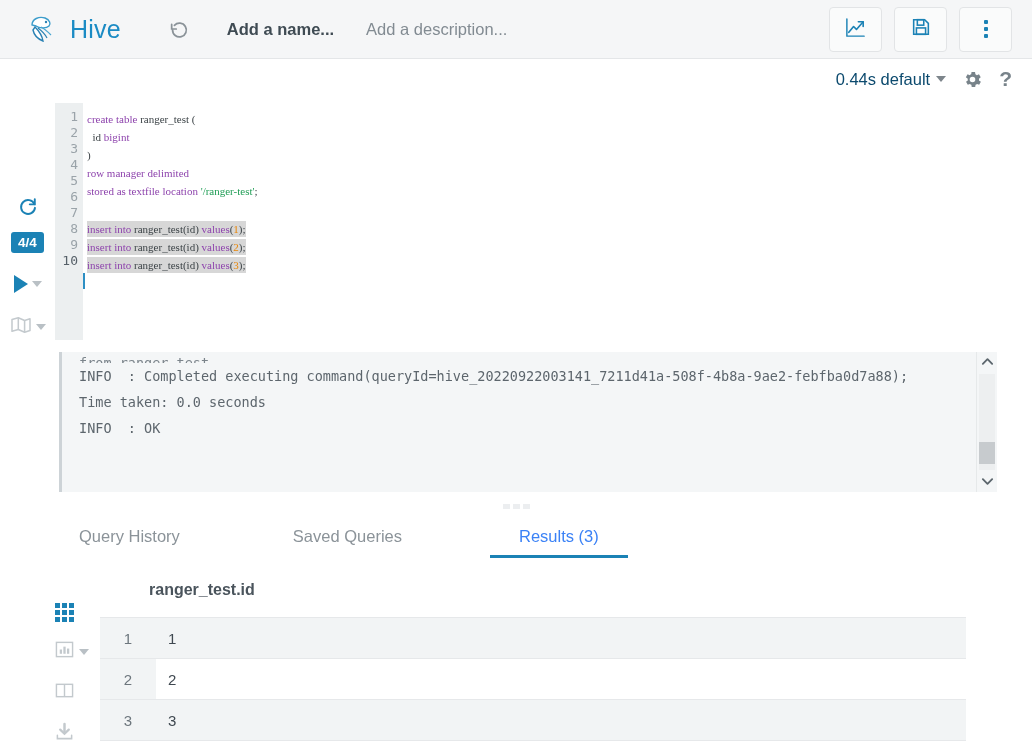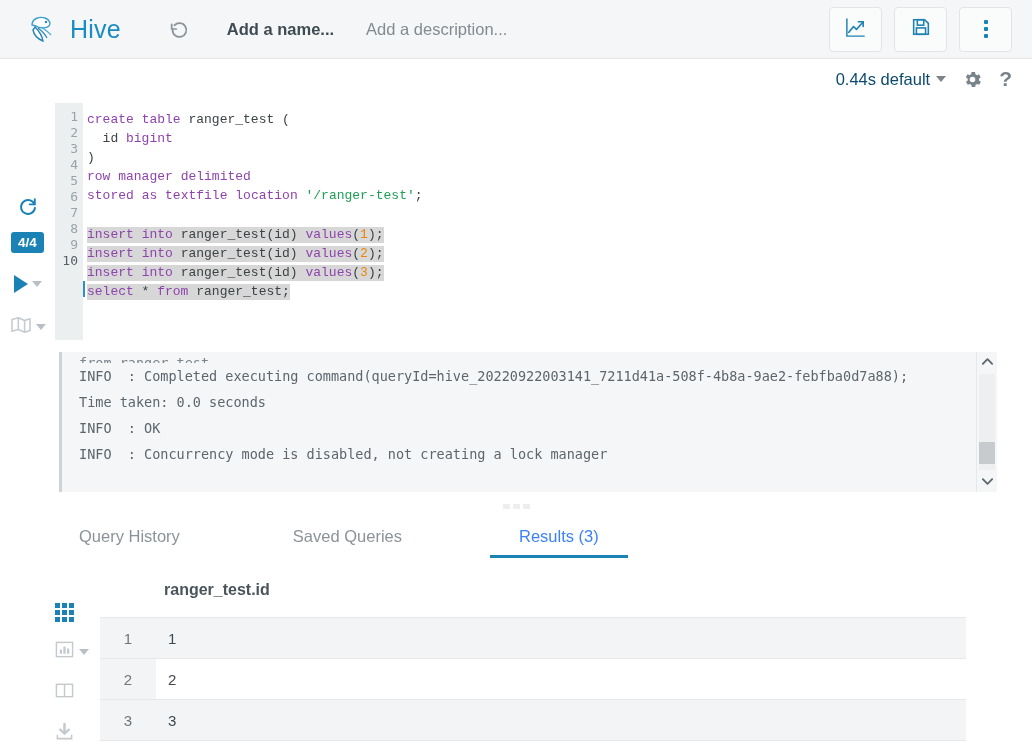--- a/index.html
+++ b/index.html
@@ -169,22 +169,22 @@
   .gutter .ln.active { color: #566069; }
   .code {
     position: relative;
     flex: 1;
     padding-top: 6px;
     padding-left: 4px;
     box-sizing: border-box;
     background: #ffffff;
   }
   .code .cl {
-    font-family: Liberation Mono, monospace;
-    font-size: 13px;
+    font-family: Liberation Serif, serif;
+    font-size: 11px;
     line-height: 16px;
     white-space: pre;
     color: #3c4347;
     height: 16px;
     position: relative;
   }
   .code .cl.sel { background: #d7d7d7; display: inline-block; min-width: 0; }
   .sel-row { background: transparent; }
   .sel-row .cl { display: inline-block; }
   .kw { color: #8e44ad; }
@@ -297,21 +297,21 @@
     flex-direction: column;
     align-items: flex-start;
     gap: 18px;
   }
   .grid-icon { display: grid; grid-template-columns: repeat(3, 5px); gap: 2px; }
   .grid-icon i { width: 5px; height: 5px; background: #1b82b5; display: block; }
   .rr-row { display: flex; align-items: center; gap: 5px; color: #c3c9cd; }
 
   .result-col-head {
     position: absolute;
-    left: 164px; top: 581px;
+    left: 149px; top: 581px;
     font-size: 16px;
     font-weight: bold;
     color: #4a545c;
   }
   .table {
     position: absolute;
     left: 100px; top: 618px;
     width: 866px;
   }
   .trow {
@@ -460,37 +460,36 @@
     <div class="code" id="codearea">
         <div class="sel-row"><span class="cl"><span class="kw">create</span><span> </span><span class="kw">table</span><span> ranger_test (</span></span></div>
         <div class="sel-row"><span class="cl"><span>  id </span><span class="kw">bigint</span></span></div>
         <div class="sel-row"><span class="cl"><span>)</span></span></div>
         <div class="sel-row"><span class="cl"><span class="kw">row</span><span> </span><span class="kw">manager</span><span> </span><span class="kw">delimited</span></span></div>
         <div class="sel-row"><span class="cl"><span class="kw">stored</span><span> </span><span class="kw">as</span><span> </span><span class="kw">textfile</span><span> </span><span class="kw">location</span><span> </span><span class="str">'/ranger-test'</span><span>;</span></span></div>
         <div class="sel-row"><span class="cl"><span></span></span></div>
         <div class="sel-row"><span class="cl sel"><span class="kw">insert</span><span> </span><span class="kw">into</span><span> ranger_test(id) </span><span class="kw">values</span><span>(</span><span class="num">1</span><span>);</span></span></div>
         <div class="sel-row"><span class="cl sel"><span class="kw">insert</span><span> </span><span class="kw">into</span><span> ranger_test(id) </span><span class="kw">values</span><span>(</span><span class="num">2</span><span>);</span></span></div>
         <div class="sel-row"><span class="cl sel"><span class="kw">insert</span><span> </span><span class="kw">into</span><span> ranger_test(id) </span><span class="kw">values</span><span>(</span><span class="num">3</span><span>);</span></span></div>
-        <div class="sel-row" style="position: relative;"><span class="active-line-mark"></span><span class="cl sel"><span class="kw">select</span><span> * </span><span class="kw">from</span><span> ranger_test;</span></span></div>
+        <div class="sel-row" style="position: relative;"><span class="active-line-mark"></span></div>
       </div>
   </div>
 
   <div class="splitter" style="left:0; top:352px;">
     <i></i>
       <i></i>
       <i></i>
   </div>
 
   <div class="logpanel">
     <div class="log-lines" id="loglines">
         <div class="lline clipped">from ranger_test</div>
         <div class="lline">INFO  : Completed executing command(queryId=hive_20220922003141_7211d41a-508f-4b8a-9ae2-febfba0d7a88);</div>
         <div class="lline">Time taken: 0.0 seconds</div>
         <div class="lline">INFO  : OK</div>
-        <div class="lline">INFO  : Concurrency mode is disabled, not creating a lock manager</div>
       </div>
     <div class="log-scroll">
       <span class="arrow">
         <svg width="13" height="9" viewBox="0 0 14 9" fill="none" stroke="#5c666d" stroke-width="2" stroke-linecap="round" stroke-linejoin="round">
             <polyline points="2,7 7,2 12,7"></polyline>
           </svg>
       </span>
       <div class="log-track"></div>
       <div class="log-thumb"></div>
       <span class="arrow">

